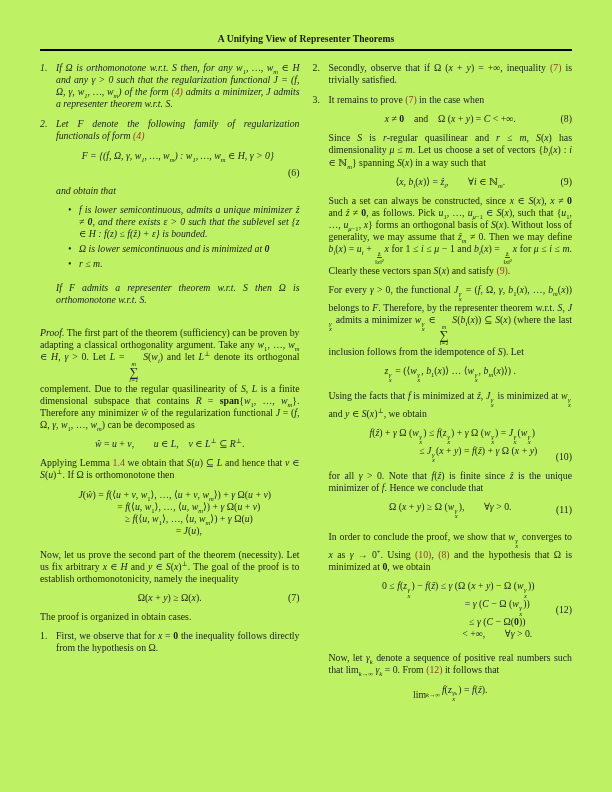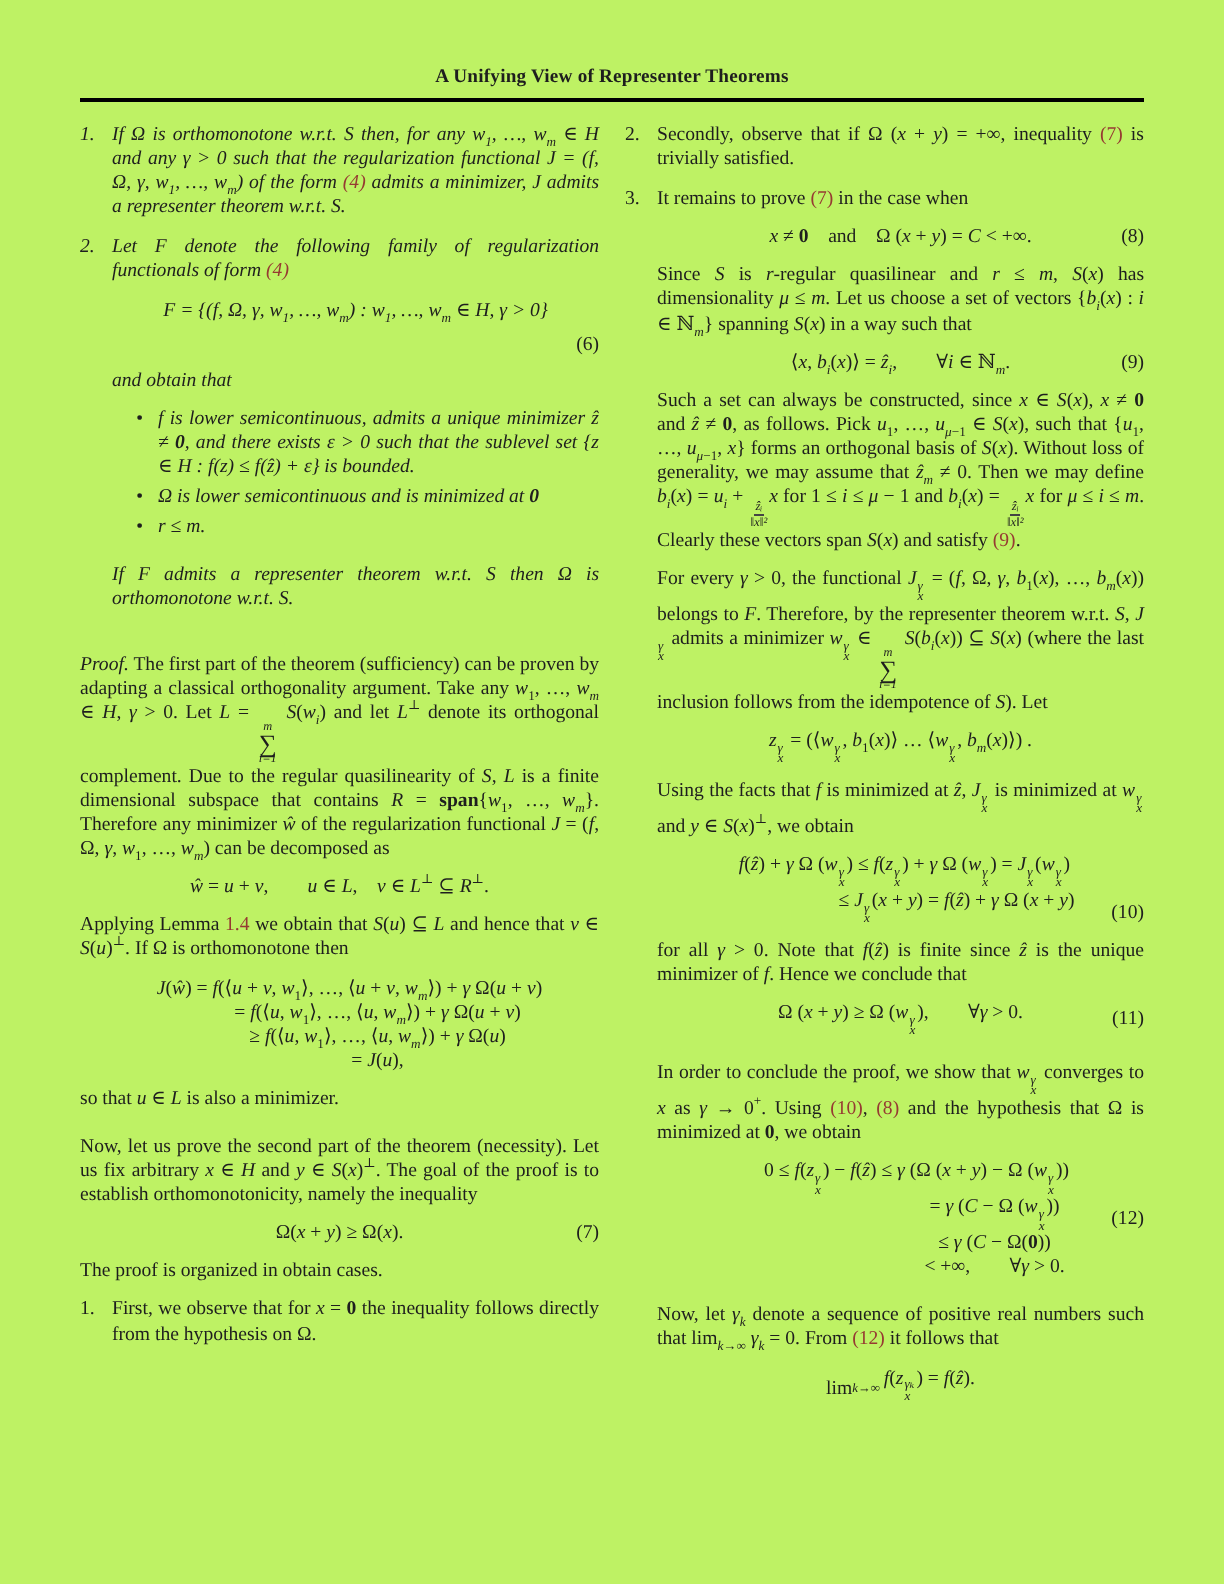--- a/index.html
+++ b/index.html
@@ -111,21 +111,20 @@
 
       <p>Applying Lemma <span class="ref">1.4</span> we obtain that <i>S</i>(<i>u</i>) ⊆ <i>L</i> and hence that <i>v</i> ∈ <i>S</i>(<i>u</i>)<sup>⊥</sup>. If Ω is orthomonotone then</p>
 
       <div class="eqblk eqJ">
         <div class="el"><i>J</i>(<i>ŵ</i>) = <i>f</i>(⟨<i>u</i> + <i>v</i>, <i>w</i><sub>1</sub>⟩, …, ⟨<i>u</i> + <i>v</i>, <i>w<sub>m</sub></i>⟩) + <i>γ</i> Ω(<i>u</i> + <i>v</i>)</div>
         <div class="el cont">= <i>f</i>(⟨<i>u</i>, <i>w</i><sub>1</sub>⟩, …, ⟨<i>u</i>, <i>w<sub>m</sub></i>⟩) + <i>γ</i> Ω(<i>u</i> + <i>v</i>)</div>
         <div class="el cont">≥ <i>f</i>(⟨<i>u</i>, <i>w</i><sub>1</sub>⟩, …, ⟨<i>u</i>, <i>w<sub>m</sub></i>⟩) + <i>γ</i> Ω(<i>u</i>)</div>
         <div class="el cont">= <i>J</i>(<i>u</i>),</div>
       </div>
 
-      <p>so that <i>u</i> ∈ <i>L</i> is also a minimizer.</p>
 
       <p class="mt">Now, let us prove the second part of the theorem (necessity). Let us fix arbitrary <i>x</i> ∈ <i>H</i> and <i>y</i> ∈ <i>S</i>(<i>x</i>)<sup>⊥</sup>. The goal of the proof is to establish orthomonotonicity, namely the inequality</p>
 
       <div class="eq">
         <span class="bd">Ω(<i>x</i> + <i>y</i>) ≥ Ω(<i>x</i>).</span>
         <span class="tag">(7)</span>
       </div>
 
       <p>The proof is organized in obtain cases.</p>
 

